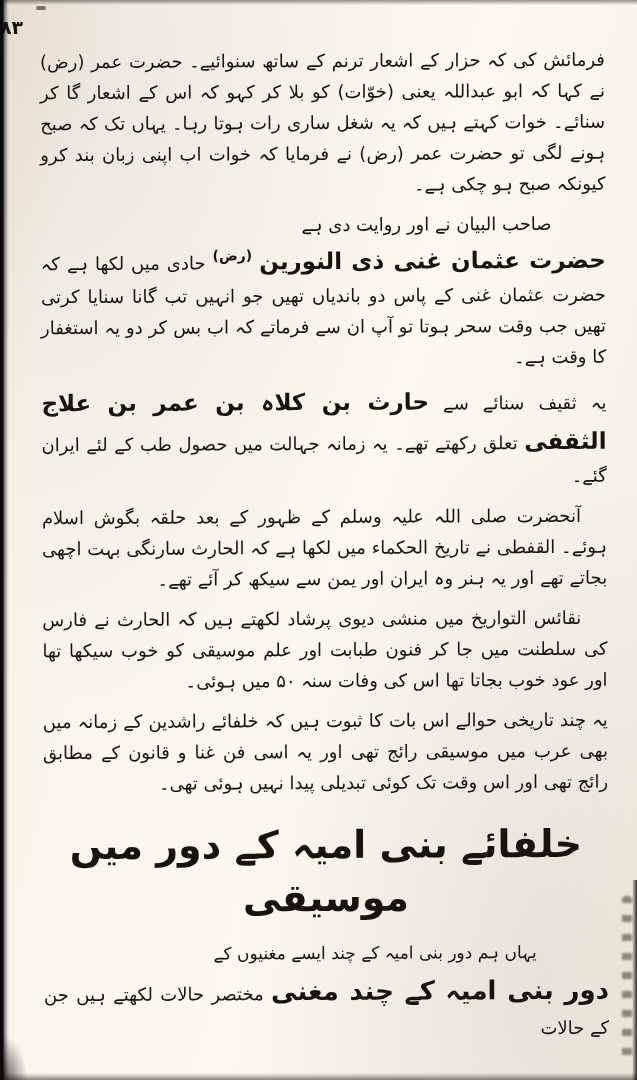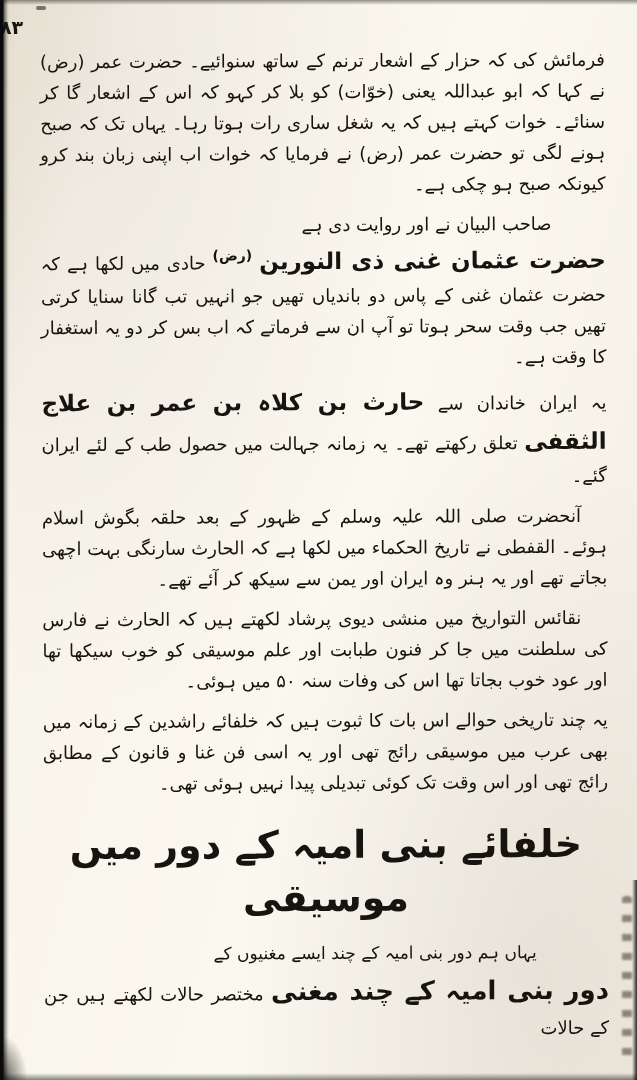--- a/index.html
+++ b/index.html
@@ -74,21 +74,21 @@
 
     <p class="para bayan">صاحب البیان نے اور روایت دی ہے</p>
 
     <p class="para">
       <span class="inline-heading">حضرت عثمان غنی ذی النورین</span>
       <span class="marker">(رض)</span>
       <span>حادی میں لکھا ہے کہ حضرت عثمان غنی کے پاس دو باندیاں تھیں جو انہیں تب گانا سنایا کرتی تھیں جب وقت سحر ہوتا تو آپ ان سے فرماتے کہ اب بس کر دو یہ استغفار کا وقت ہے۔</span>
     </p>
 
     <p class="para">
-      <span>یہ ایران خاندان سے</span>
+      <span>یہ ثقیف سنائے سے</span>
       <span class="inline-heading">حارث بن کلاہ بن عمر بن علاج الثقفی</span>
       <span>تعلق رکھتے تھے۔ یہ زمانہ جہالت میں حصول طب کے لئے ایران گئے۔</span>
     </p>
 
     <p class="para indent">آنحضرت صلی اللہ علیہ وسلم کے ظہور کے بعد حلقہ بگوش اسلام ہوئے۔ القفطی نے تاریخ الحکماء میں لکھا ہے کہ الحارث سارنگی بہت اچھی بجاتے تھے اور یہ ہنر وہ ایران اور یمن سے سیکھ کر آئے تھے۔</p>
 
     <p class="para indent">نقائس التواریخ میں منشی دیوی پرشاد لکھتے ہیں کہ الحارث نے فارس کی سلطنت میں جا کر فنون طبابت اور علم موسیقی کو خوب سیکھا تھا اور عود خوب بجاتا تھا اس کی وفات سنہ ۵۰ میں ہوئی۔</p>
 
     <p class="para">یہ چند تاریخی حوالے اس بات کا ثبوت ہیں کہ خلفائے راشدین کے زمانہ میں بھی عرب میں موسیقی رائج تھی اور یہ اسی فن غنا و قانون کے مطابق رائج تھی اور اس وقت تک کوئی تبدیلی پیدا نہیں ہوئی تھی۔</p>
 

